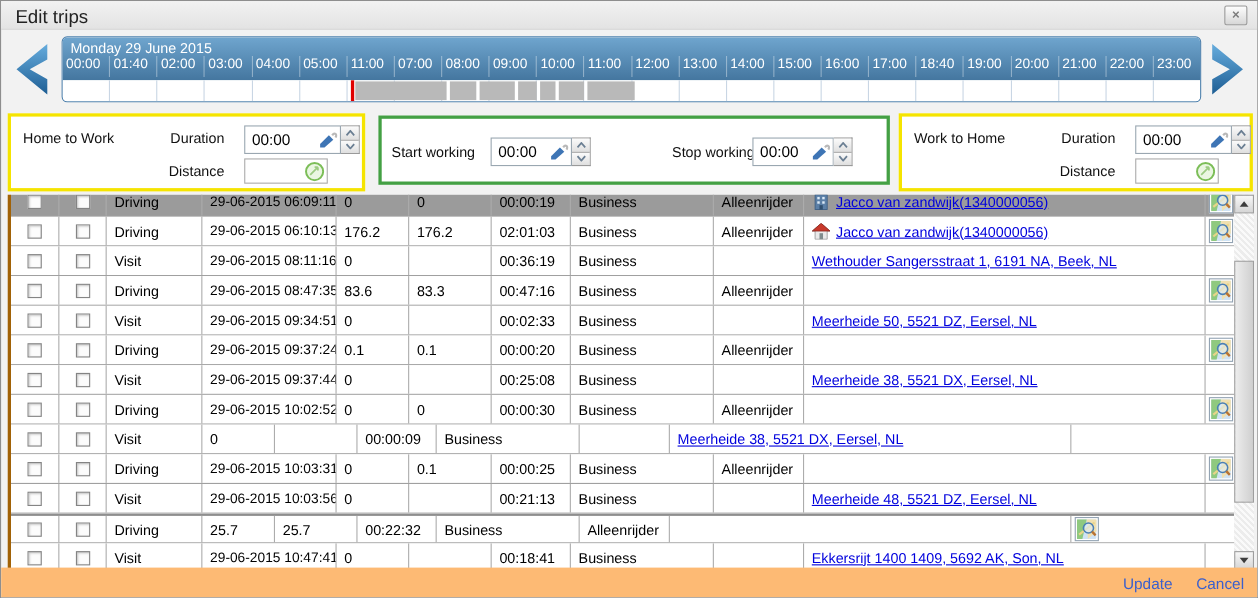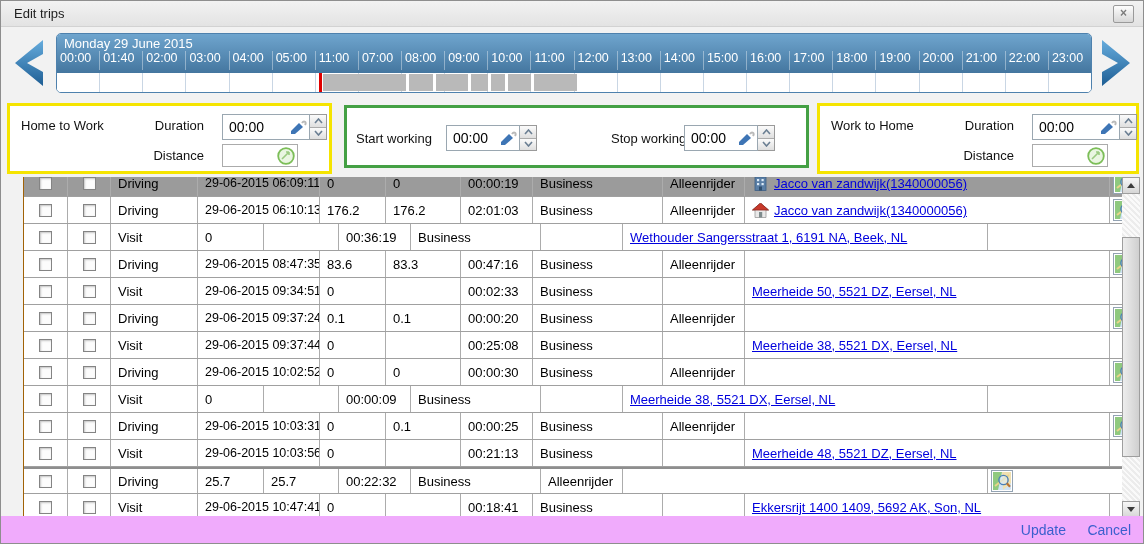--- a/index.html
+++ b/index.html
@@ -6,21 +6,21 @@
     --accent-yellow:#F5E400; --accent-green:#44A044; --link-blue:#0000DD;
     --action-blue:#3A5FCD; --tl-blue-top:#6FA5CE; --tl-blue-bottom:#44769F;
     --activity-gray:#B9B9B9; --marker-red:#E00000; --selected-gray:#9B9B9B;
   }
   *{margin:0;padding:0;box-sizing:border-box;}
   body{background:#fff;font-family:"Liberation Sans",sans-serif;}
   .dialog{position:relative;width:1144px;height:544px;border:1px solid #8E8E8E;background:#F2F2F2;overflow:hidden;}
 
   
   .titlebar{position:absolute;top:0;left:0;right:0;height:26px;background:linear-gradient(#F2F2F2,#E3E3E3);border-bottom:1px solid #D2D2D2;}
-  .title{position:absolute;left:13px;top:5px;font-size:13px;color:#222;}
+  .title{position:absolute;left:13px;top:5px;font-size:17px;color:#222;}
   .close-btn{position:absolute;right:9px;top:4px;width:21px;height:18px;border:1px solid #9A9A9A;border-radius:2px;background:linear-gradient(#FDFDFD,#D7D7D7);color:#7C7C7C;font-size:12px;line-height:15px;text-align:center;font-weight:bold;cursor:pointer;}
 
   
   .chevron{position:absolute;top:38px;width:38px;height:48px;cursor:pointer;}
   .chevron.left{left:8px;} .chevron.right{right:7px;}
   .timeline{position:absolute;left:55px;top:32px;width:1036px;height:60px;border:1px solid #4E81AD;border-radius:5px;overflow:hidden;background:#fff;}
   .tl-header{height:39px;background:linear-gradient(var(--tl-blue-top),var(--tl-blue-bottom));color:#fff;}
   .tl-date{padding:2px 0 0 7px;font-size:13px;white-space:nowrap;}
   .tl-hours{display:flex;height:19px;}
   .hour-cell{flex:1;font-size:12.5px;padding-left:3px;border-left:1px solid rgba(255,255,255,.38);white-space:nowrap;overflow:hidden;}
@@ -46,21 +46,21 @@
   .time-box.wide{width:88px;} .time-box.narrow{width:74px;}
   .time-value{font-size:14px;color:#000;padding-left:6px;flex:1;}
   .edit-icon{width:18px;height:16px;margin-right:2px;flex:none;}
   .spinner{width:17px;height:26px;border:1px solid #9A9A9A;border-left:none;display:flex;flex-direction:column;background:#EEE;}
   .spin-btn{flex:1;background:linear-gradient(#FBFBFB,#DFDFDF);display:flex;align-items:center;justify-content:center;cursor:pointer;}
   .spin-btn.down{border-top:1px solid #ABABAB;}
   .distance-box{position:absolute;width:76px;height:23px;border:1px solid #ABABAB;background:#fff;}
   .distance-icon{position:absolute;right:2px;top:2px;width:18px;height:18px;}
 
   
-  .table-wrap{position:absolute;left:6px;top:176px;width:1115px;height:341px;overflow:hidden;background:#fff;border-left:1px solid #a16207;margin-left:16px;}
+  .table-wrap{position:absolute;left:6px;top:176px;width:1115px;height:341px;overflow:hidden;background:#fff;border-left:3px solid #a16207;}
   .row{display:flex;height:27px;border-bottom:1px solid #A0A0A0;background:#fff;}
   .row.cut-top{margin-top:-7px;}
   .row.selected{background:var(--selected-gray);}
   .row.thick-top{border-top:2px solid #8E8E8E;}
   .cell{height:100%;border-right:1px solid #ACACAC;display:flex;align-items:center;overflow:hidden;white-space:nowrap;flex:none;font-size:13px;color:#000;}
   .cell.txt{padding-left:7px;}
   .cell.center{justify-content:center;}
   .c-check1{width:44px;} .c-check2{width:43px;} .c-type{width:87px;} .c-start{width:122px;font-size:12.5px;}
   .c-d1{width:66px;} .c-d2{width:75px;} .c-dur{width:72px;} .c-cat{width:130px;} .c-pass{width:82px;}
   .c-loc{width:365px;gap:5px;} .c-map{width:28px;border-right:none;}
@@ -71,21 +71,21 @@
 
   
   .scrollbar{position:absolute;left:1121px;top:176px;width:18px;height:341px;background:#F3F3F3;background-image:repeating-linear-gradient(45deg,#ECECEC 0 2px,#FAFAFA 2px 4px);}
   .sb-btn{position:absolute;left:0;width:18px;height:17px;border:1px solid #9E9E9E;background:linear-gradient(#F7F7F7,#D6D6D6);display:flex;align-items:center;justify-content:center;cursor:pointer;}
   .sb-btn.up{top:0;} .sb-btn.down{bottom:0;}
   .tri-up{width:0;height:0;border-left:4px solid transparent;border-right:4px solid transparent;border-bottom:5px solid #3C3C3C;}
   .tri-down{width:0;height:0;border-left:4px solid transparent;border-right:4px solid transparent;border-top:5px solid #3C3C3C;}
   .sb-thumb{position:absolute;left:0;top:60px;width:18px;height:220px;border:1px solid #9E9E9E;background:linear-gradient(90deg,#EDEDED,#CFCFCF);cursor:grab;}
 
   
-  .footer{position:absolute;left:0;right:0;bottom:0;height:27px;background:#f0abfc;}
+  .footer{position:absolute;left:0;right:0;bottom:0;height:27px;background:#fdba74;}
   .footer-link{position:absolute;top:6px;font-size:14px;color:var(--action-blue);cursor:pointer;}
   #update-link{right:77px;} #cancel-link{right:12px;}
 </style>
 </head>
 <body>
 
 <div class="dialog">
 
   <div class="titlebar">
     <span class="title">Edit trips</span>
@@ -126,21 +126,21 @@
           <span class="hour-cell">08:00</span>
           <span class="hour-cell">09:00</span>
           <span class="hour-cell">10:00</span>
           <span class="hour-cell">11:00</span>
           <span class="hour-cell">12:00</span>
           <span class="hour-cell">13:00</span>
           <span class="hour-cell">14:00</span>
           <span class="hour-cell">15:00</span>
           <span class="hour-cell">16:00</span>
           <span class="hour-cell">17:00</span>
-          <span class="hour-cell">18:00</span>
+          <span class="hour-cell">18:40</span>
           <span class="hour-cell">19:00</span>
           <span class="hour-cell">20:00</span>
           <span class="hour-cell">21:00</span>
           <span class="hour-cell">22:00</span>
           <span class="hour-cell">23:00</span>
         </div>
     </div>
     <div class="tl-body">
         <span class="grid-cell"></span>
         <span class="grid-cell"></span>
@@ -365,20 +365,21 @@
         </div>
       </div>
       <div class="row">
         <div class="cell c-check1 center">
           <input type="checkbox" style="">
         </div>
         <div class="cell c-check2 center">
           <input type="checkbox" style="">
         </div>
         <div class="cell c-type txt">Visit</div>
+        <div class="cell c-start txt">29-06-2015 08:11:16</div>
         <div class="cell c-d1 txt">0</div>
         <div class="cell c-d2 txt"></div>
         <div class="cell c-dur txt">00:36:19</div>
         <div class="cell c-cat txt">Business</div>
         <div class="cell c-pass txt"></div>
         <div class="cell c-loc txt">
           <a class="loc-link">Wethouder Sangersstraat 1, 6191 NA, Beek, NL</a>
         </div>
         <div class="cell c-map center"></div>
       </div>

